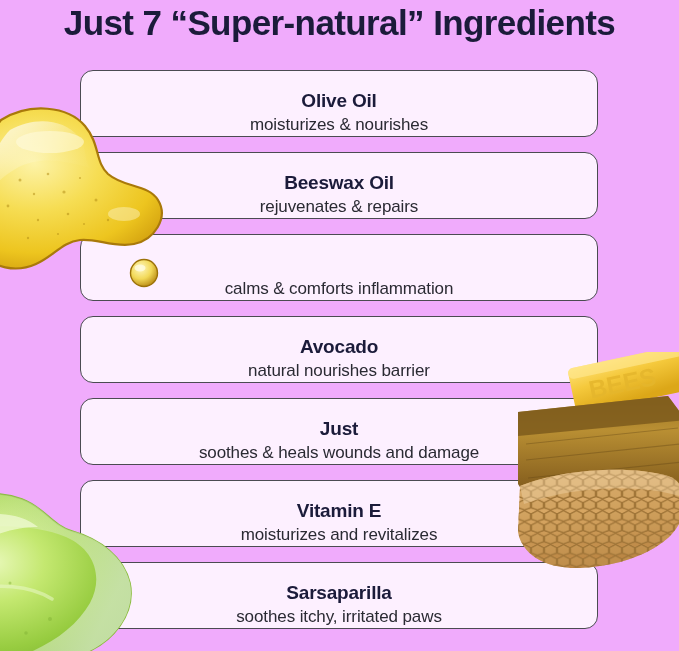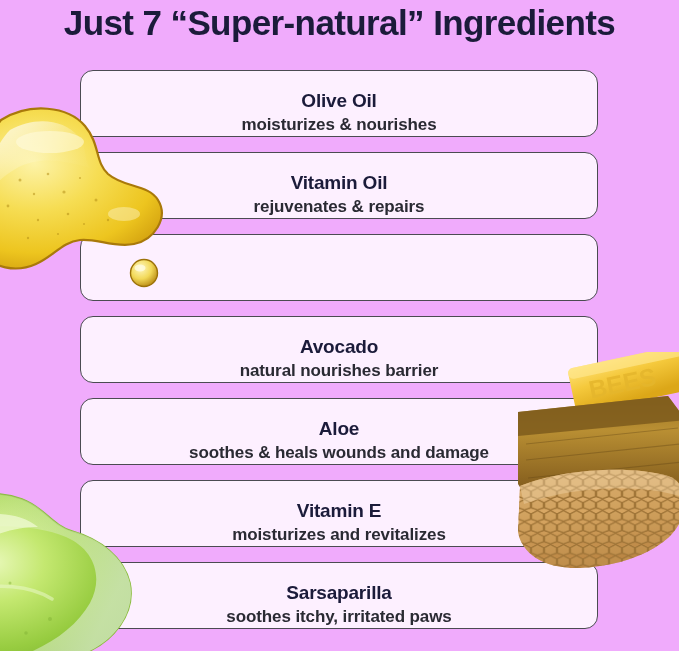--- a/index.html
+++ b/index.html
@@ -100,21 +100,21 @@
 
   .ingredient-name {
     font-size: 19px;
     font-weight: 700;
     color: #1b1b3a;
     line-height: 24px;
     letter-spacing: -0.2px;
   }
   .ingredient-benefit {
     font-size: 17px;
-    font-weight: 700;
+    font-weight: 400;
     color: #2a2a33;
     line-height: 23px;
     letter-spacing: -0.1px;
   }
 </style>
 </head>
 <body>
 
 <div id="infographic">
 
@@ -263,34 +263,35 @@
   </div>
 
   <div class="cards">
 
     <div class="ingredient-card">
       <div class="ingredient-name">Olive Oil</div>
       <div class="ingredient-benefit">moisturizes &amp; nourishes</div>
     </div>
 
     <div class="ingredient-card">
-      <div class="ingredient-name">Vitamin Oil</div>
+      <div class="ingredient-name">Beeswax Oil</div>
       <div class="ingredient-benefit">rejuvenates &amp; repairs</div>
     </div>
 
     <div class="ingredient-card">
+      <div class="ingredient-benefit">calms &amp; comforts inflammation</div>
     </div>
 
     <div class="ingredient-card">
       <div class="ingredient-name">Avocado</div>
       <div class="ingredient-benefit">natural nourishes barrier</div>
     </div>
 
     <div class="ingredient-card">
-      <div class="ingredient-name">Aloe</div>
+      <div class="ingredient-name">Just</div>
       <div class="ingredient-benefit">soothes &amp; heals wounds and damage</div>
     </div>
 
     <div class="ingredient-card">
       <div class="ingredient-name">Vitamin E</div>
       <div class="ingredient-benefit">moisturizes and revitalizes</div>
     </div>
 
     <div class="ingredient-card">
       <div class="ingredient-name">Sarsaparilla</div>

